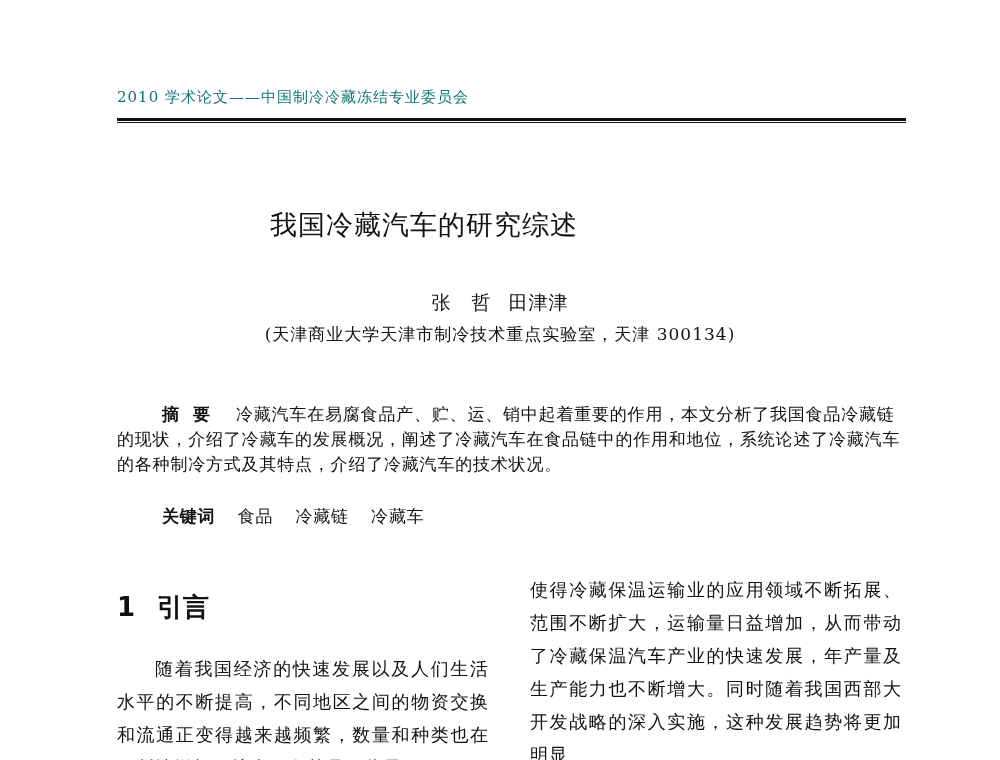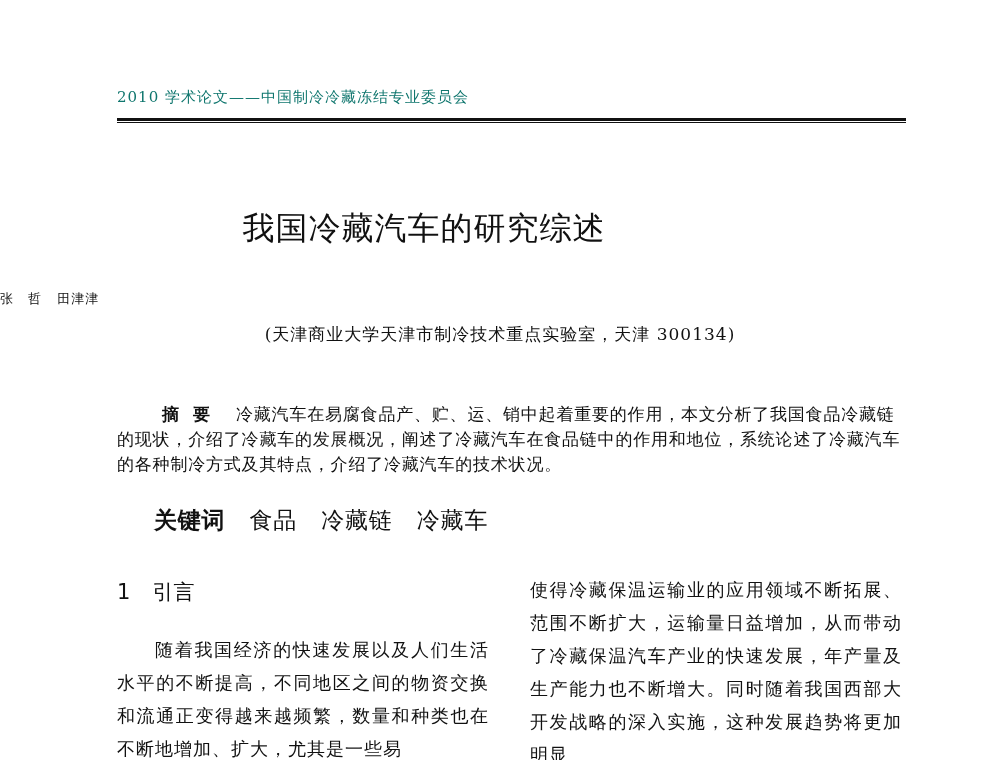--- a/index.html
+++ b/index.html
@@ -13,49 +13,49 @@
     position: absolute; left: 117px; top: 88px;
     font-size: 15px; letter-spacing: 1px; color: #0f766e;
   }
   .header-rule {
     position: absolute; left: 117px; top: 118px; width: 789px; height: 5px;
     border-top: 3px solid #111; border-bottom: 1px solid #111;
     box-sizing: border-box;
   }
   .title {
     position: absolute; left: 0; width: 848px; top: 207px;
-    text-align: center; font-size: 32px; letter-spacing: 1px;
+    text-align: center; font-size: 27px; letter-spacing: 1px;
     font-family: "DejaVu Sans", "Liberation Sans", sans-serif; color: #111;
   }
   .authors {
     position: absolute; left: 0; width: 1000px; top: 290px;
-    font-size: 13px; letter-spacing: 1px;
+    text-align: center; font-size: 19px; letter-spacing: 1px;
     word-spacing: 10px;
   }
   .affiliation {
     position: absolute; left: 0; width: 1000px; top: 323px;
     text-align: center; font-size: 17px; letter-spacing: 1px;
   }
   .abstract {
     position: absolute; left: 117px; width: 795px; top: 402px;
     font-size: 17px; line-height: 25px; letter-spacing: 0.8px;
     text-indent: 45px; margin: 0;
   }
   .abstract .label { font-weight: bold; margin-right: 12px; letter-spacing: 14px; }
   .keywords {
-    position: absolute; left: 154px; top: 505px;
-    font-size: 23px; letter-spacing: 0.8px;
+    position: absolute; left: 162px; top: 505px;
+    font-size: 17px; letter-spacing: 0.8px;
   }
   .keywords .label { font-weight: bold; margin-right: 16px; }
   .keywords .kw { margin-right: 16px; }
   .col-left { position: absolute; left: 117px; width: 372px; top: 578px; }
   .col-right { position: absolute; left: 530px; width: 372px; top: 573px; }
   .section-heading {
     font-family: "DejaVu Sans", "Liberation Sans", sans-serif;
-    font-size: 21px; font-weight: normal; margin: 0 0 27px 0;
+    font-size: 26px; font-weight: bold; margin: 12px 0 27px 0;
   }
   .section-heading .num { margin-right: 22px; }
   .body-text {
     font-family: "DejaVu Sans", "Liberation Sans", sans-serif;
     font-size: 18px; line-height: 33px; letter-spacing: 1px; margin: 0;
     text-align: justify; text-align-last: left;
   }
   .indent { text-indent: 38px; }
 </style>
 </head>

